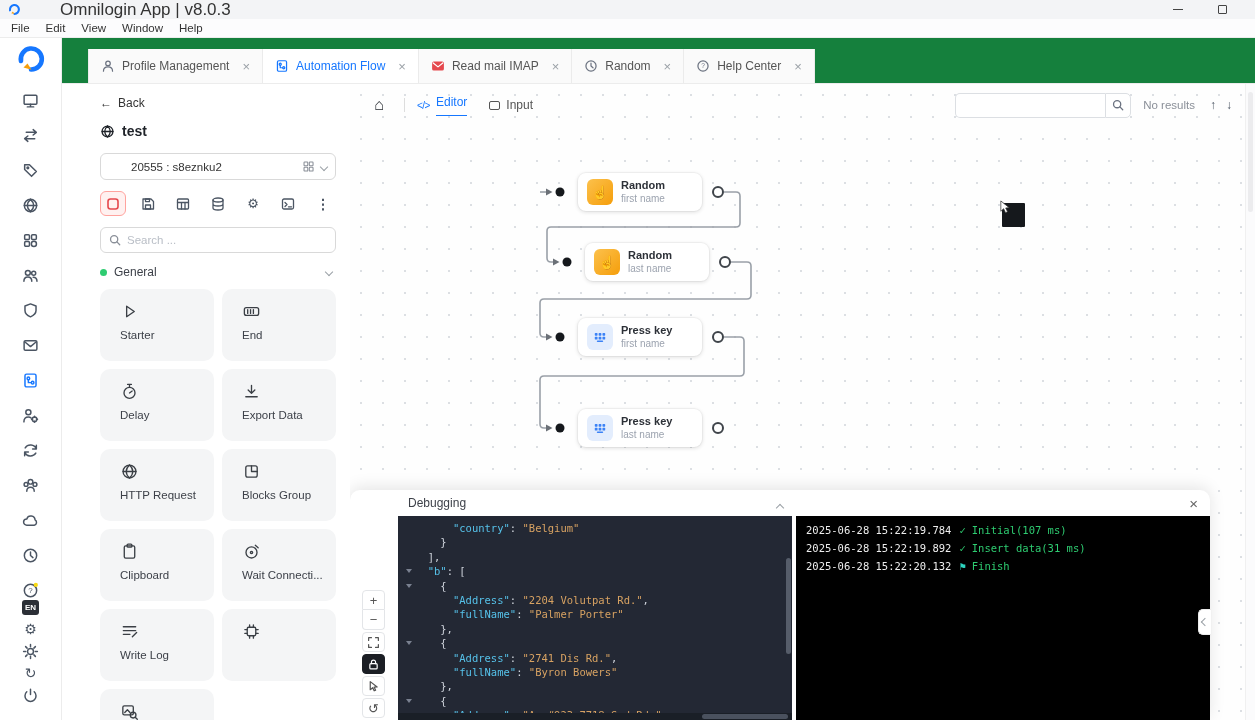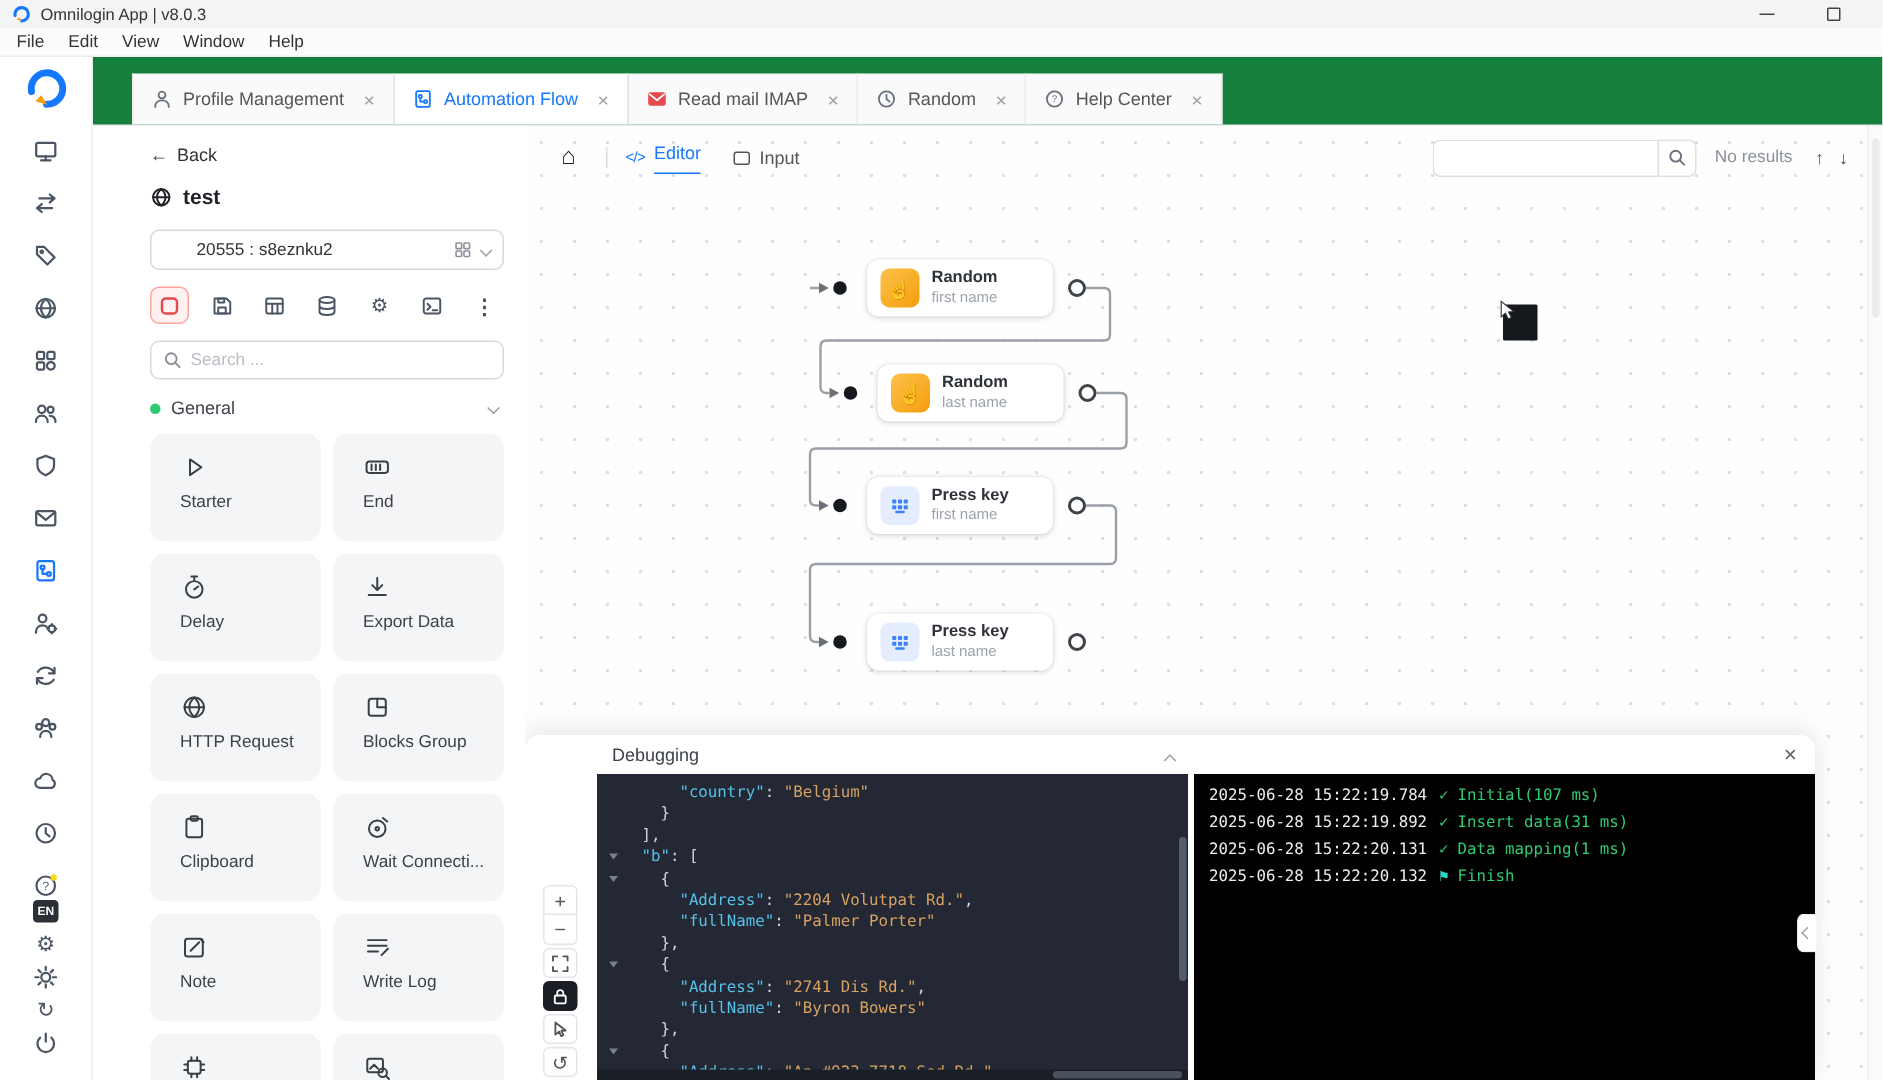--- a/index.html
+++ b/index.html
@@ -5,21 +5,21 @@
   :root{
     --accent:#1677ff; --danger:#e5484d; --success:#2ecc71;
     --ink:#333; --muted:#8a8f98; --rail-ink:#4b5563;
   }
   *{margin:0;padding:0;box-sizing:border-box;}
   html,body{width:1255px;height:720px;overflow:hidden;background:#fff;
     font-family:"Liberation Sans", sans-serif;color:var(--ink);}
   .window{width:1255px;height:720px;display:flex;flex-direction:column;overflow:hidden;}
 
   
-  .titlebar{height:19px;background:#f3f4f6;display:flex;align-items:center;padding:0 8px;font-size:11px;flex:0 0 auto;}
+  .titlebar{height:19px;background:#f3f4f6;display:flex;align-items:center;padding:0 8px;font-size:17px;flex:0 0 auto;gap:33px;}
   .titlebar .app-logo{width:13px;height:13px;margin-right:6px;display:inline-flex;}
   .win-controls{margin-left:auto;display:flex;align-items:center;gap:22px;padding-right:14px;}
   .wc{width:22px;height:14px;display:flex;align-items:center;justify-content:center;color:#444;cursor:default;}
   .wc-min{width:10px;border-bottom:1.2px solid #444;height:1px;}
   .wc-max{width:9px;height:9px;border:1.2px solid #444;border-radius:1px;}
 
   
   .menubar{height:19px;background:#fcfcfd;display:flex;align-items:center;gap:2px;padding:0 4px;font-size:11.5px;border-bottom:1px solid #ececec;flex:0 0 auto;}
   .menu-item{padding:1px 7px;border-radius:3px;}
 
@@ -493,27 +493,20 @@
                 </svg>
                 <span class="card-label">Clipboard</span>
               </button>
             <button class="card">
                 <svg viewBox="0 0 20 20">
                   <circle cx="10" cy="11" r="5.8"></circle>
                   <circle cx="10" cy="11" r="1.2"></circle>
                   <path d="M14 3.5 L17 6"></path>
                 </svg>
                 <span class="card-label">Wait Connecti...</span>
-              </button>
-            <button class="card">
-                <svg viewBox="0 0 20 20">
-                  <rect x="3.5" y="4" width="12.5" height="12.5" rx="2"></rect>
-                  <path d="M7.5 12.5 L13.5 6.5 M15 5 l1.5 1.5"></path>
-                </svg>
-                <span class="card-label">Note</span>
               </button>
             <button class="card">
                 <svg viewBox="0 0 20 20">
                   <path d="M3.5 5 h13 M3.5 9 h13 M3.5 13 h7 M13 15.5 l4.5 -4.5"></path>
                 </svg>
                 <span class="card-label">Write Log</span>
               </button>
             <button class="card">
                 <svg viewBox="0 0 20 20">
                   <rect x="5.5" y="5.5" width="9" height="9" rx="1.5"></rect>
@@ -682,21 +675,20 @@
                     <div class="code-line"><span class="fold"></span><span>      </span><span class="tok-key">"Address"</span><span class="tok-p">: </span><span class="tok-str">"Ap #923-7718 Sed Rd."</span><span class="tok-p">,</span></div>
                   </div>
                 <div class="code-vscroll"></div>
                 <div class="code-hscroll">
                     <div class="thumb"></div>
                   </div>
               </div>
               <div class="log-panel">
                   <div class="log-line"><span class="log-time">2025-06-28 15:22:19.784</span><span class="log-icon ok">✓</span><span class="log-msg">Initial(107 ms)</span></div>
                   <div class="log-line"><span class="log-time">2025-06-28 15:22:19.892</span><span class="log-icon ok">✓</span><span class="log-msg">Insert data(31 ms)</span></div>
-                  <div class="log-line"><span class="log-time">2025-06-28 15:22:20.131</span><span class="log-icon ok">✓</span><span class="log-msg">Data mapping(1 ms)</span></div>
                   <div class="log-line"><span class="log-time">2025-06-28 15:22:20.132</span><span class="log-icon finish">⚑</span><span class="log-msg">Finish</span></div>
                 </div>
             </div>
           </div>
 
           <div class="collapse-handle">
               <span class="chev left"></span>
             </div>
         </div>
 

